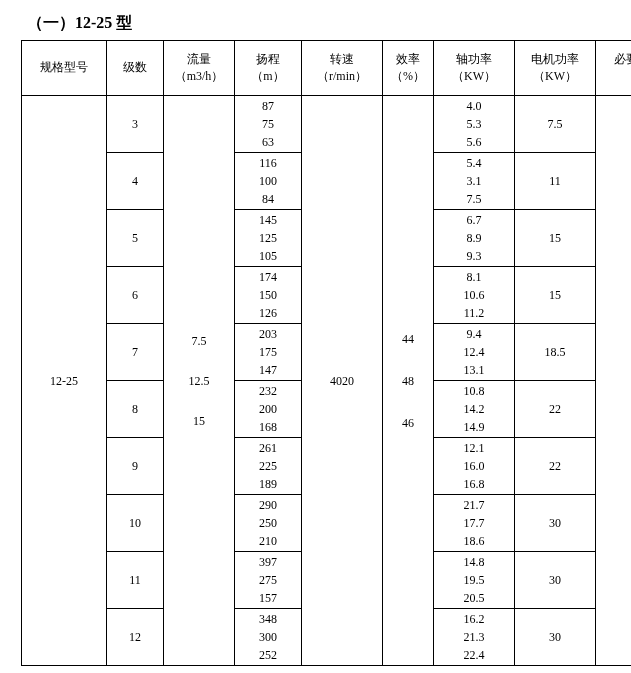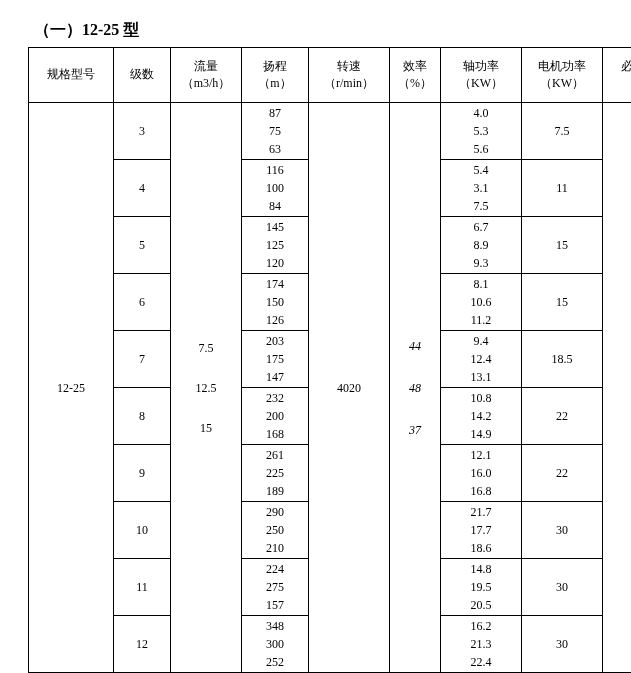--- a/index.html
+++ b/index.html
@@ -13,21 +13,21 @@
     font-family: "Liberation Serif", "DejaVu Serif", serif;
     color: #000000;
     position: relative;
     overflow: hidden;
   }
   .page {
     width: 631px;
     height: 673px;
     position: relative;
     box-sizing: border-box;
-    padding: 16px;
+    padding: 9px;
   }
   .doc-title {
     font-size: 16px;
     font-weight: bold;
     padding: 4px 0 6px 18px;
     letter-spacing: 0px;
     font-family: "Liberation Serif", "DejaVu Serif", serif;
   }
   table.spec {
     border-collapse: collapse;
@@ -74,21 +74,20 @@
     line-height: 1.5;
   }
   td.merged span.stack { display: block; }
   td.flowcell span.stack {
     display: block;
     padding: 11px 0;
   }
   td.effcell span.stack {
     display: block;
     padding: 12px 0;
-    font-style: italic;
   }
   td.npshcell span.stack {
     display: block;
     padding: 12px 0;
   }
   td.motor {
     font-size: 12px;
   }
 </style>
 </head>
@@ -149,21 +148,21 @@
         </td>
         <td class="triple">
           <span>87</span>
           <span>75</span>
           <span>63</span>
         </td>
         <td class="merged" rowspan="10">4020</td>
         <td class="merged effcell" rowspan="10">
           <span class="stack">44</span>
           <span class="stack">48</span>
-          <span class="stack">37</span>
+          <span class="stack">46</span>
         </td>
         <td class="triple">
           <span>4.0</span>
           <span>5.3</span>
           <span>5.6</span>
         </td>
         <td class="motor">7.5</td>
         <td class="merged npshcell" rowspan="10">
           <span class="stack">2.0</span>
           <span class="stack">2.0</span>
@@ -184,21 +183,21 @@
           <span>7.5</span>
         </td>
         <td class="motor">11</td>
       </tr>
 
       <tr>
         <td class="stage">5</td>
         <td class="triple">
           <span>145</span>
           <span>125</span>
-          <span>120</span>
+          <span>105</span>
         </td>
         <td class="triple">
           <span>6.7</span>
           <span>8.9</span>
           <span>9.3</span>
         </td>
         <td class="motor">15</td>
       </tr>
 
       <tr>
@@ -272,21 +271,21 @@
           <span>21.7</span>
           <span>17.7</span>
           <span>18.6</span>
         </td>
         <td class="motor">30</td>
       </tr>
 
       <tr>
         <td class="stage">11</td>
         <td class="triple">
-          <span>224</span>
+          <span>397</span>
           <span>275</span>
           <span>157</span>
         </td>
         <td class="triple">
           <span>14.8</span>
           <span>19.5</span>
           <span>20.5</span>
         </td>
         <td class="motor">30</td>
       </tr>

